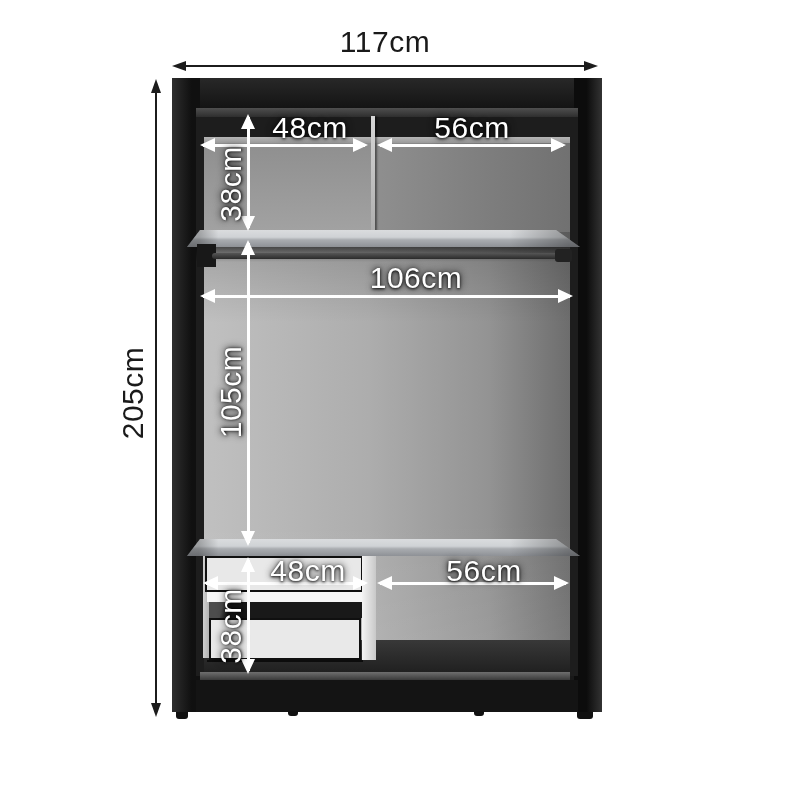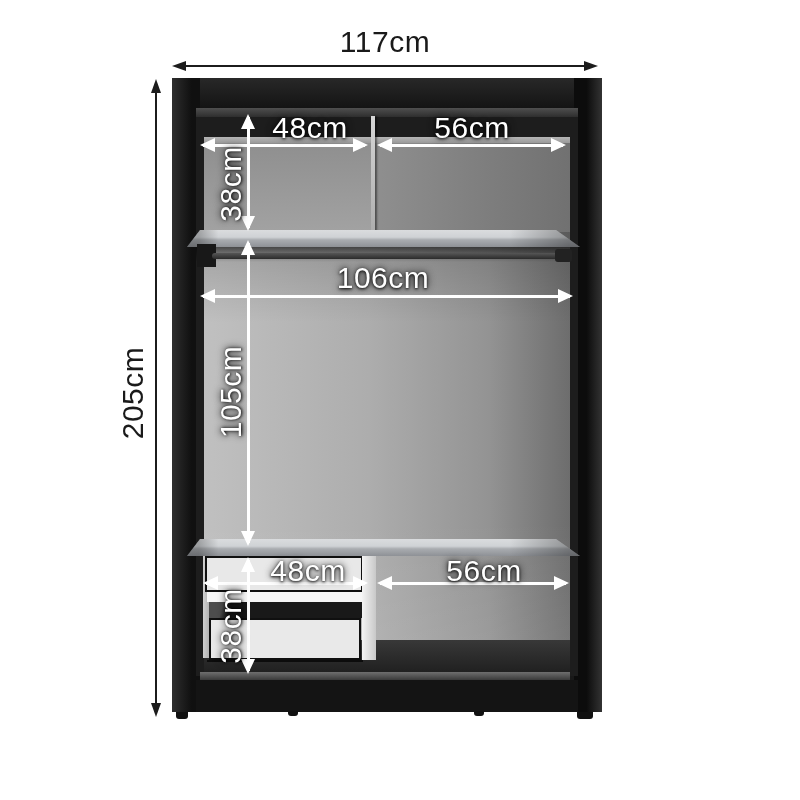--- a/index.html
+++ b/index.html
@@ -184,20 +184,20 @@
       <i class="hb"></i>
     </div>
 
   <span class="dim-label outside" style="left:385px;top:42px;">117cm</span>
   <span class="dim-label outside vert" style="left:133px;top:393px;">205cm</span>
 
   <span class="dim-label inside" style="left:310px;top:128px;">48cm</span>
   <span class="dim-label inside" style="left:472px;top:128px;">56cm</span>
   <span class="dim-label inside vert" style="left:231px;top:184px;">38cm</span>
 
-  <span class="dim-label inside" style="left:383px;top:278px;">106cm</span>
+  <span class="dim-label inside" style="left:416px;top:278px;">106cm</span>
   <span class="dim-label inside vert" style="left:231px;top:392px;">105cm</span>
 
   <span class="dim-label inside" style="left:308px;top:571px;">48cm</span>
   <span class="dim-label inside" style="left:484px;top:571px;">56cm</span>
   <span class="dim-label inside vert" style="left:231px;top:626px;">38cm</span>
 
 </div>
 
 </body></html>

